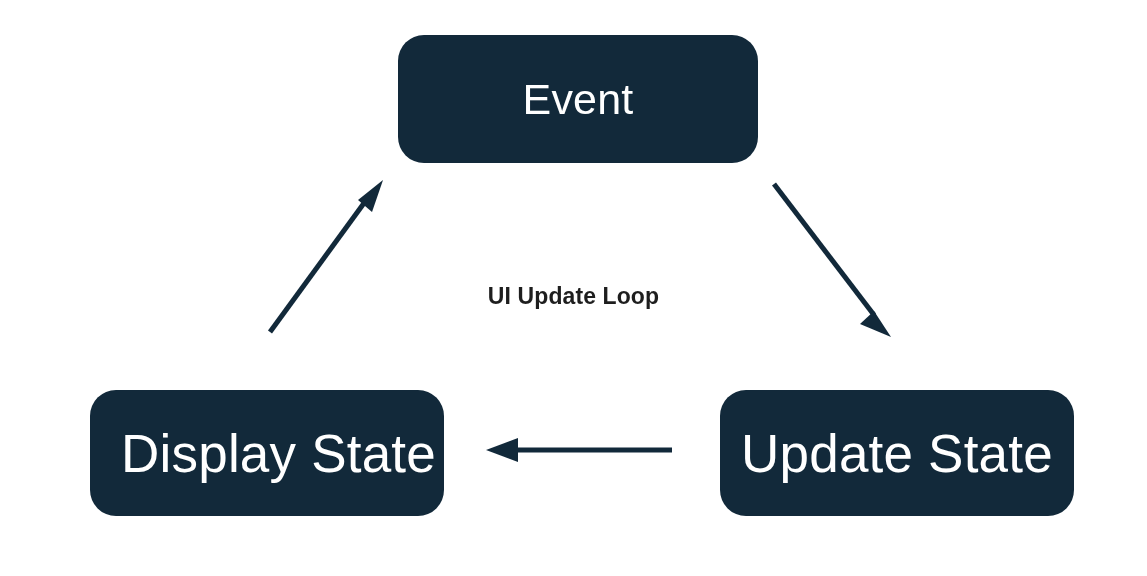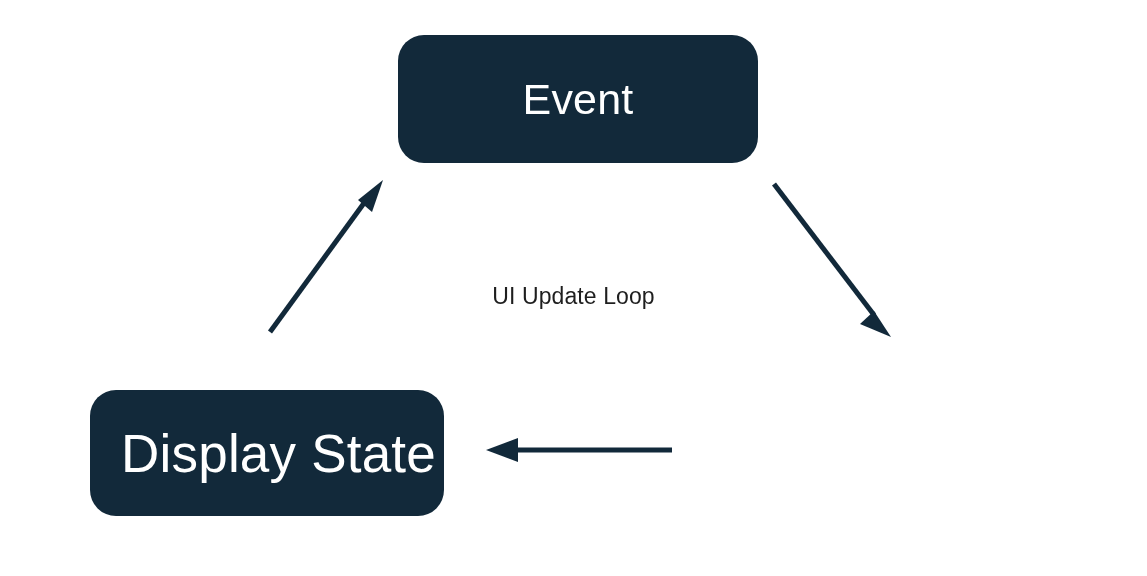--- a/index.html
+++ b/index.html
@@ -72,21 +72,21 @@
     font-size: 53px;
   }
   #loop-caption {
     position: absolute;
     left: 0;
     top: 285px;
     width: 1147px;
     text-align: center;
     font-family: "Liberation Sans", sans-serif;
     font-size: 23px;
-    font-weight: 400;
+    font-weight: 700;
     color: #1e1e1e;
     letter-spacing: 0.1px;
     line-height: 1;
   }
 </style>
 </head>
 <body>
 
 <div id="diagram-canvas">
 
@@ -109,16 +109,19 @@
   </svg>
 
   <div class="node-box" id="node-event">
     <span class="node-label">Event</span>
   </div>
 
   <div class="node-box" id="node-display-state">
     <span class="node-label">Display State</span>
   </div>
 
+  <div class="node-box" id="node-update-state">
+    <span class="node-label">Update State</span>
+  </div>
 
   <div id="loop-caption">UI Update Loop</div>
 
 </div>
 
 </body></html>

